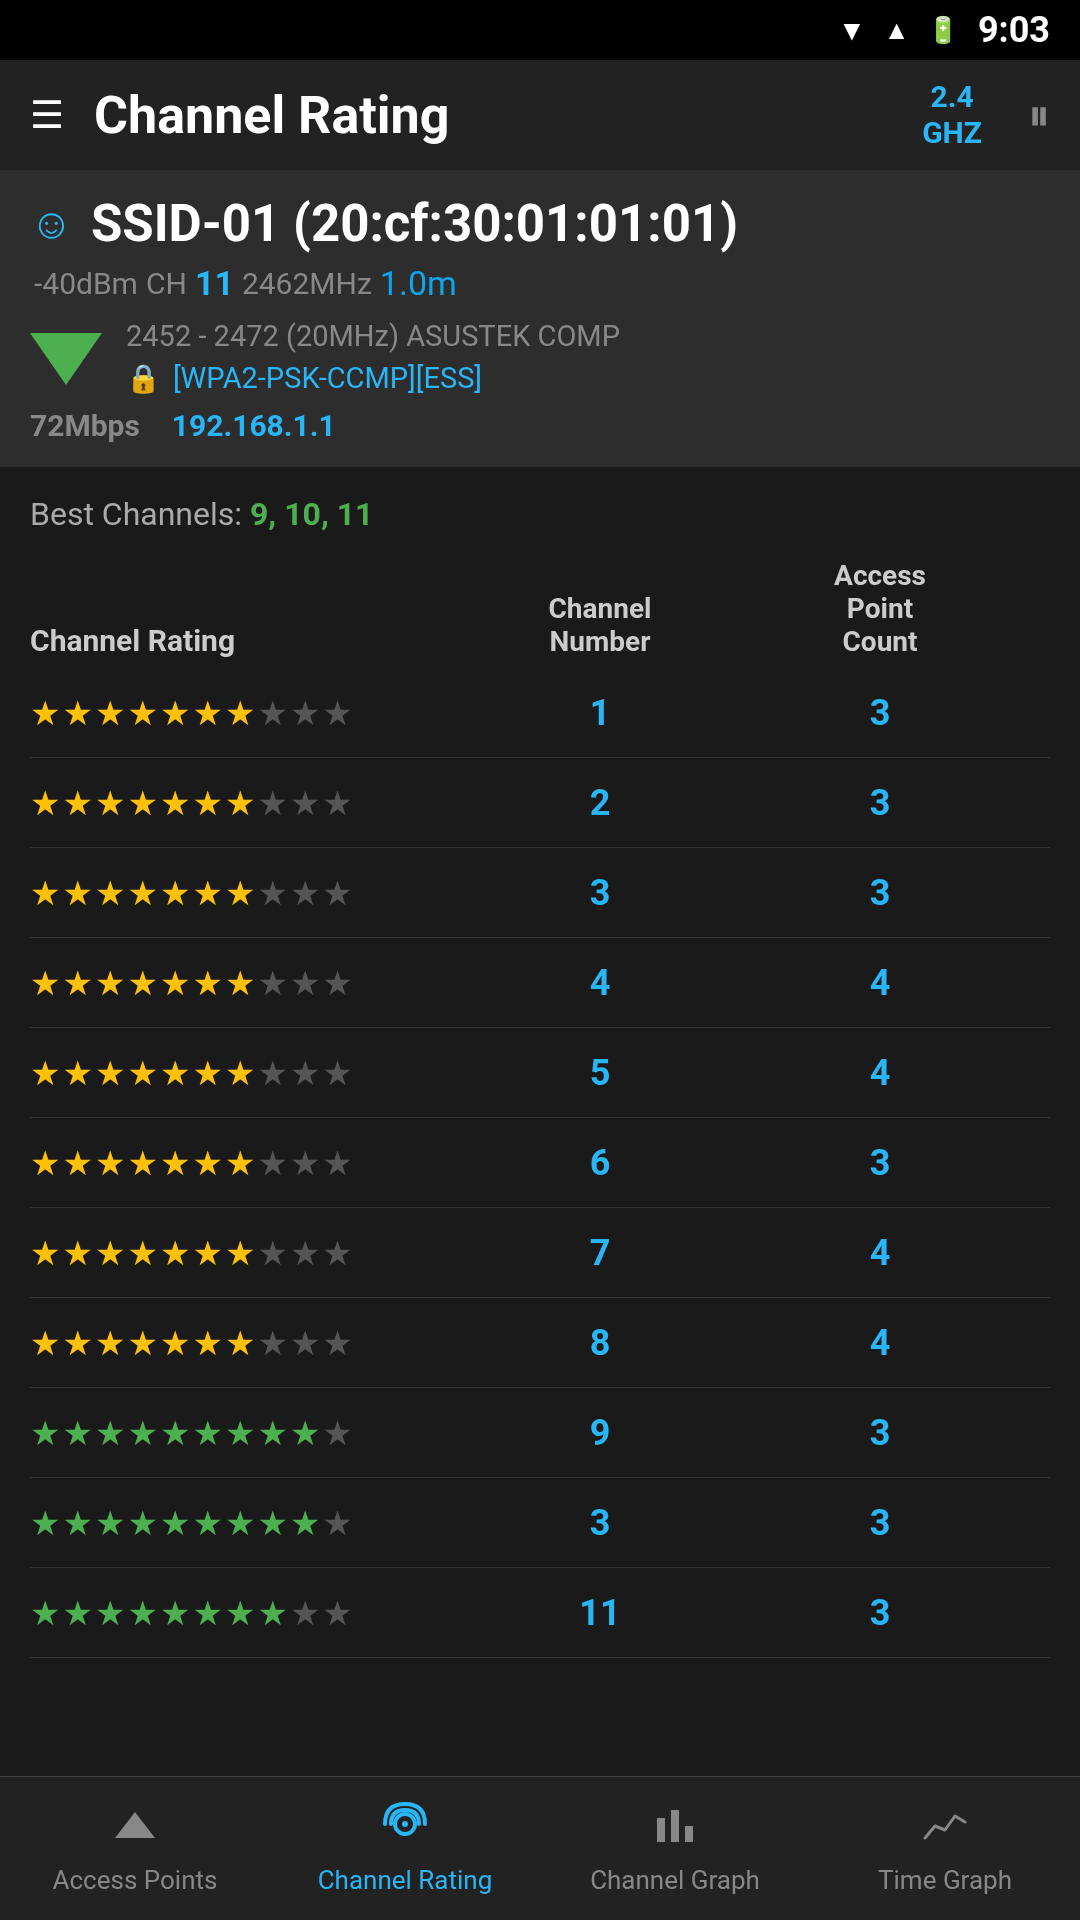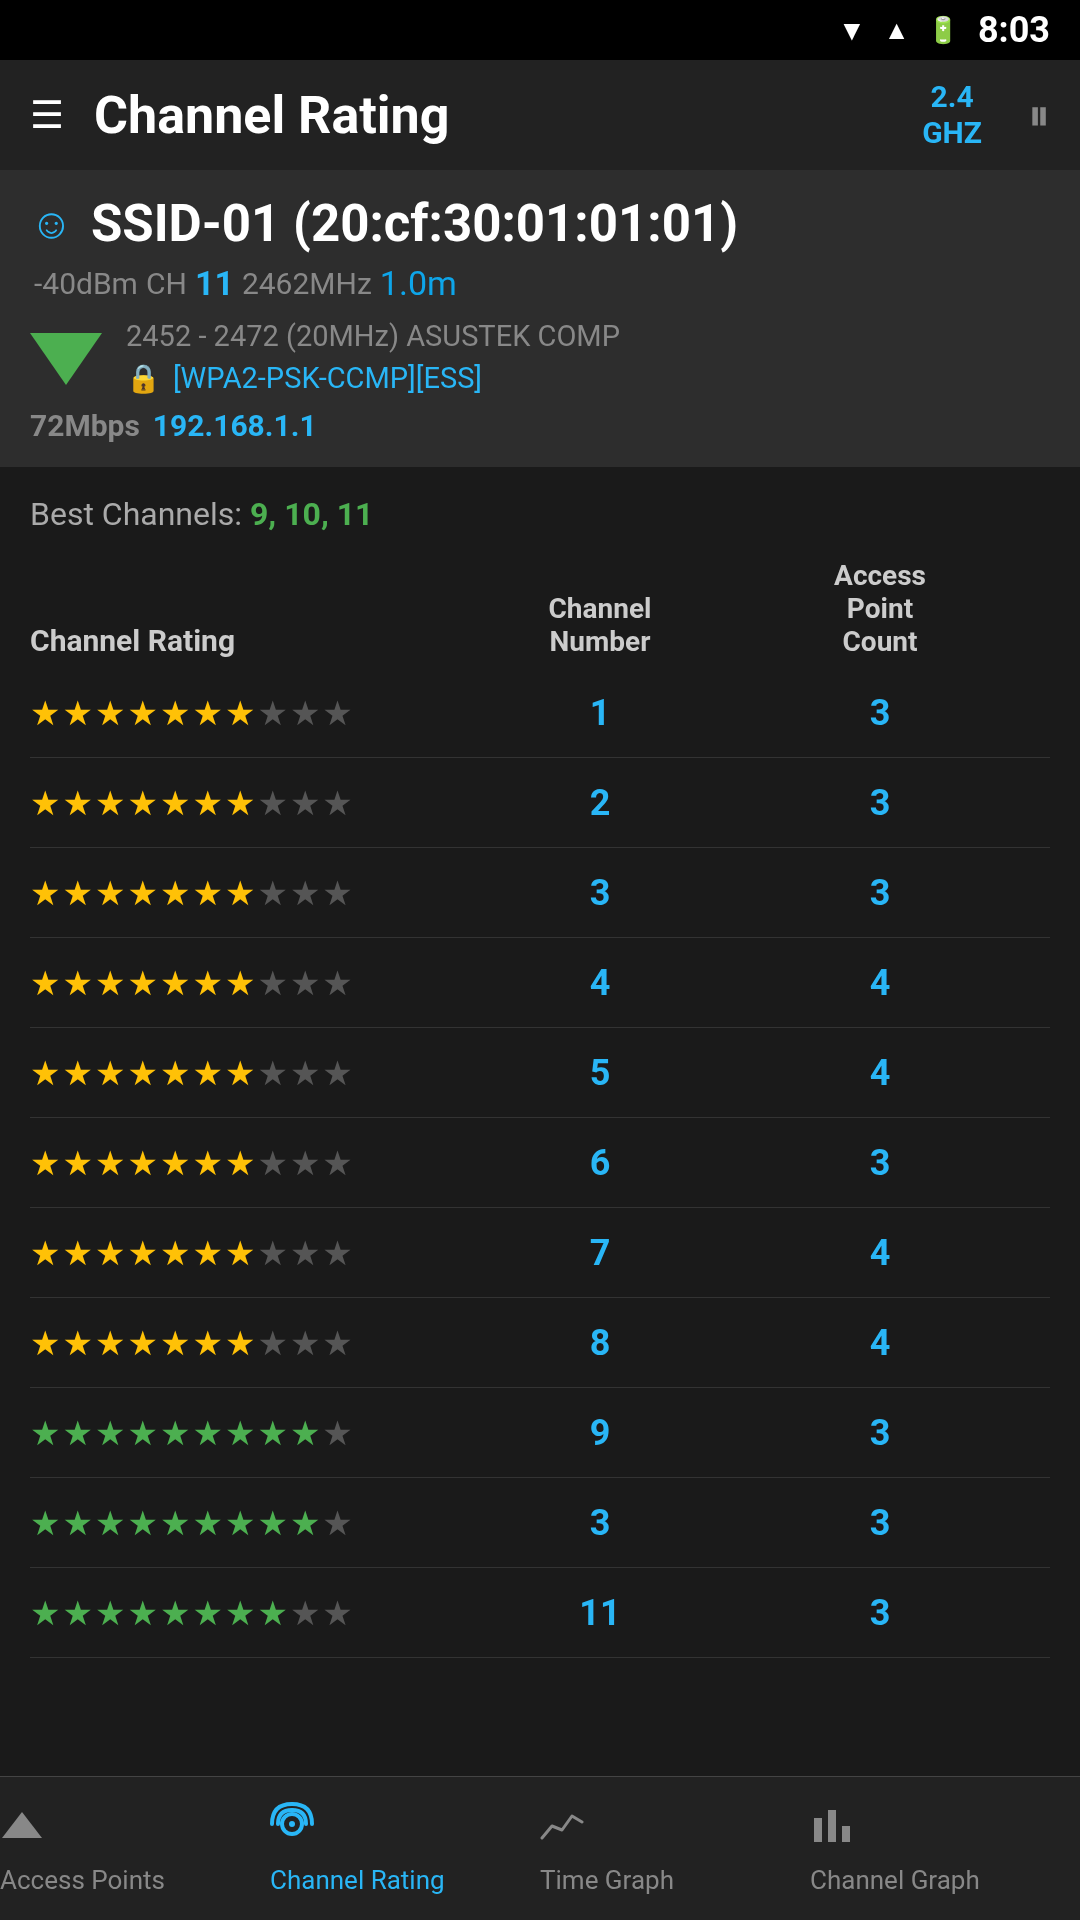--- a/index.html
+++ b/index.html
@@ -118,21 +118,21 @@
     .lock-row {
       display: flex;
       align-items: center;
       gap: 12px;
     }
     .lock-icon { font-size: 28px; color: #888; }
     .security { font-size: 29px; color: #29b6f6; }
     .ssid-row4 {
       display: flex;
       align-items: center;
-      gap: 13px;
+      gap: 32px;
     }
     .mbps { font-size: 30px; color: #888; font-weight: bold; }
     .ip { font-size: 30px; color: #29b6f6; font-weight: bold; }
 
     
     .best-channels {
       padding: 28px 30px 16px 30px;
       font-size: 32px;
     }
     .best-channels-label { color: #aaa; }
@@ -172,40 +172,41 @@
       width: 100%;
       height: 144px;
       background: #222;
       display: flex;
       border-top: 1px solid #444;
     }
     .nav-item {
       flex: 1;
       display: flex;
       flex-direction: column;
+      align-items: center;
       justify-content: center;
       gap: 8px;
       cursor: pointer;
     }
     .nav-icon { font-size: 44px; }
     .nav-label { font-size: 26px; }
     .nav-item.active .nav-label { color: #29b6f6; }
     .nav-item.active .nav-icon { color: #29b6f6; }
     .nav-item:not(.active) .nav-label { color: #888; }
     .nav-item:not(.active) .nav-icon { color: #888; }
   </style>
 </head>
 <body>
 
 <div class="status-bar">
   <div class="status-icons">
     <span class="wifi-icon">▼</span>
     <span class="signal-icon">▲</span>
     <span class="battery-icon">🔋</span>
-    <span class="time">8:03</span>
+    <span class="time">9:03</span>
   </div>
 </div>
 
 <div class="header">
   <span class="menu-icon">☰</span>
   <span class="header-title">Channel Rating</span>
   <span class="frequency-btn">2.4<br>GHZ</span>
   <span class="pause-btn">⏸</span>
 </div>
 
@@ -444,29 +445,29 @@
         <path d="M8 22 Q8 8 22 8" fill="none" stroke="#29b6f6" stroke-width="4" stroke-linecap="round"></path>
         <path d="M36 22 Q36 8 22 8" fill="none" stroke="#29b6f6" stroke-width="4" stroke-linecap="round"></path>
         <path d="M2 22 Q2 2 22 2" fill="none" stroke="#29b6f6" stroke-width="4" stroke-linecap="round"></path>
         <path d="M42 22 Q42 2 22 2" fill="none" stroke="#29b6f6" stroke-width="4" stroke-linecap="round"></path>
       </svg>
     </span>
     <span class="nav-label">Channel Rating</span>
   </div>
   <div class="nav-item">
     <span class="nav-icon">
-      <svg width="44" height="44" viewBox="0 0 44 44" fill="none" stroke="#888" stroke-width="3" stroke-linecap="round" stroke-linejoin="round">
-        <polyline points="2,36 12,24 22,28 32,14 42,20"></polyline>
-      </svg>
-    </span>
-    <span class="nav-label">Time Graph</span>
-  </div>
-  <div class="nav-item">
-    <span class="nav-icon">
       <svg width="44" height="44" viewBox="0 0 44 44" fill="#888">
         <rect x="4" y="16" width="8" height="24"></rect>
         <rect x="18" y="8" width="8" height="32"></rect>
         <rect x="32" y="24" width="8" height="16"></rect>
       </svg>
     </span>
     <span class="nav-label">Channel Graph</span>
   </div>
+  <div class="nav-item">
+    <span class="nav-icon">
+      <svg width="44" height="44" viewBox="0 0 44 44" fill="none" stroke="#888" stroke-width="3" stroke-linecap="round" stroke-linejoin="round">
+        <polyline points="2,36 12,24 22,28 32,14 42,20"></polyline>
+      </svg>
+    </span>
+    <span class="nav-label">Time Graph</span>
+  </div>
 </div>
 
 </body></html>

